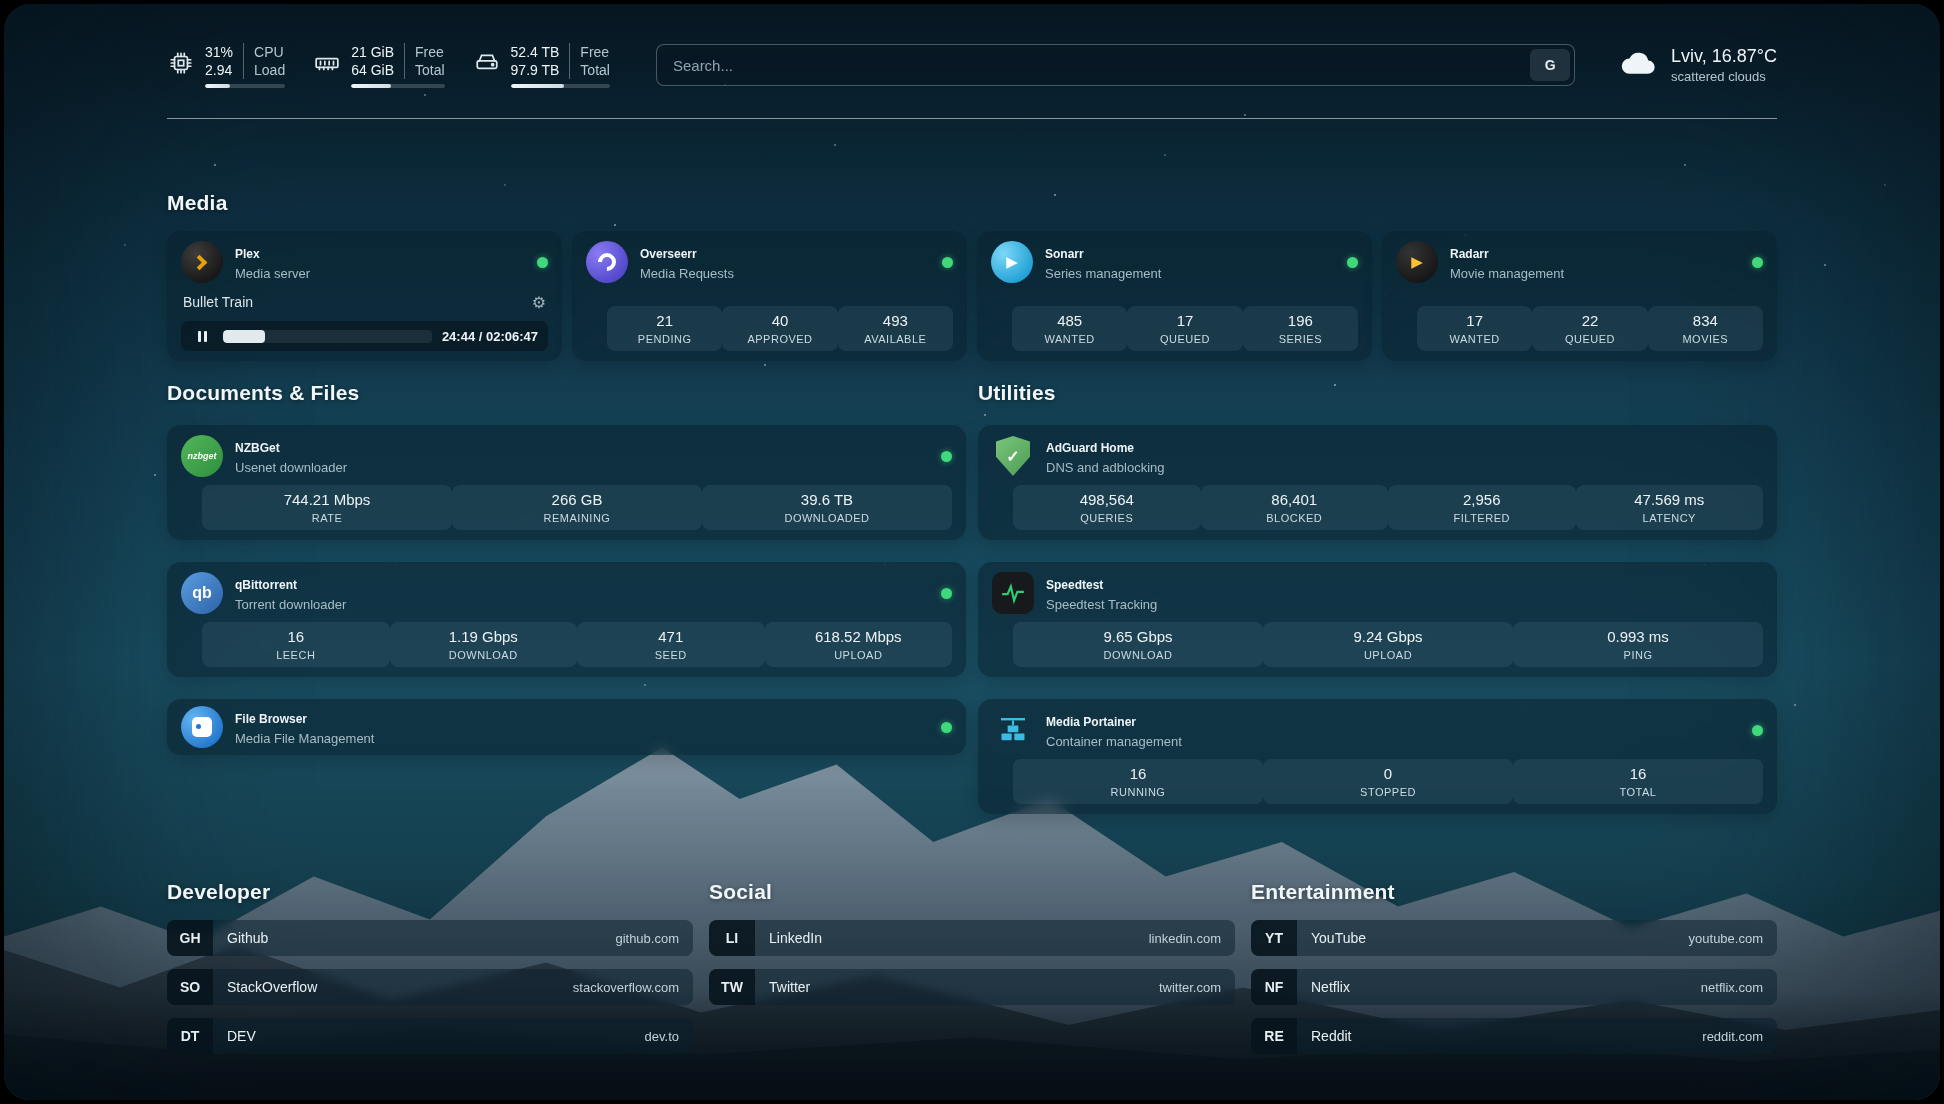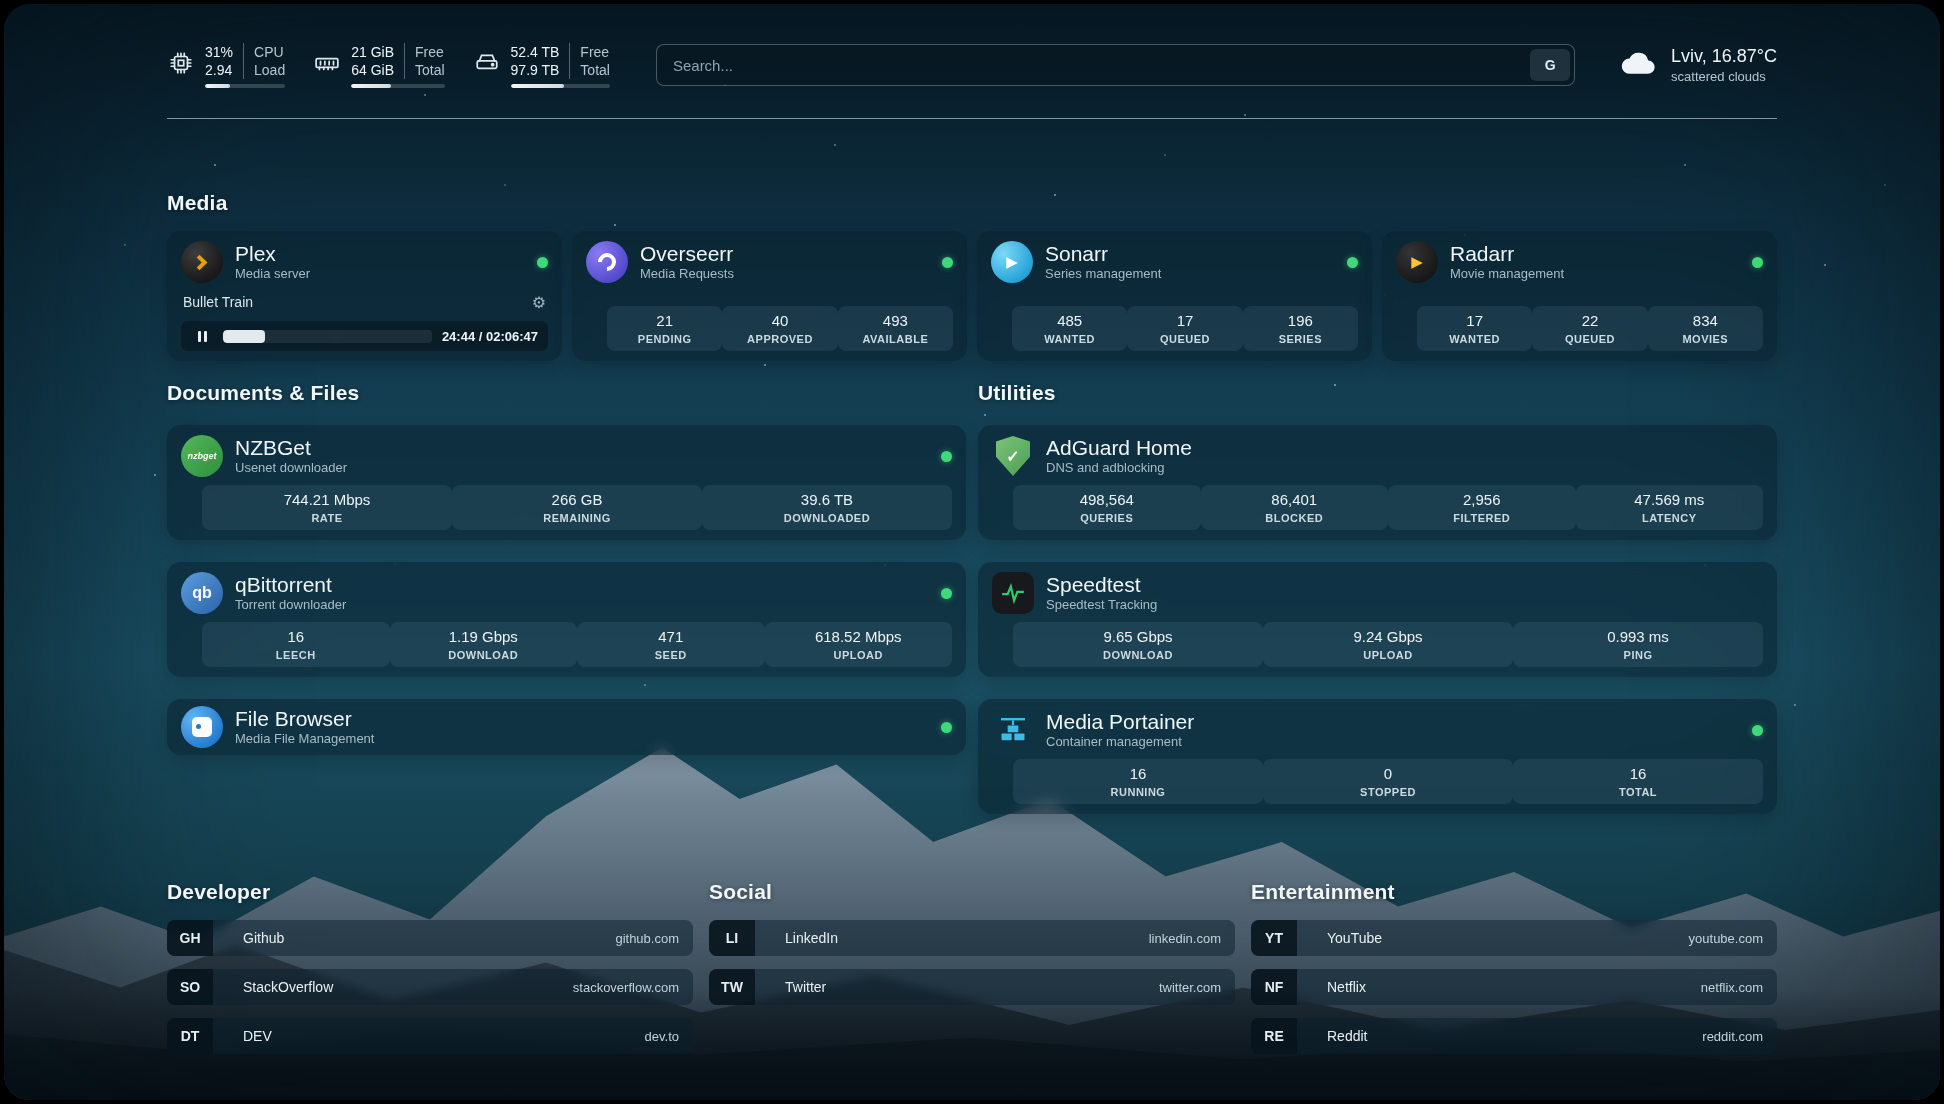--- a/index.html
+++ b/index.html
@@ -73,29 +73,29 @@
   .media-head { margin-top: 72px; }
 
   
   .card { background: rgba(10,32,45,0.55); border-radius: 14px; padding: 10px 14px;
     box-shadow: 0 6px 18px rgba(0,0,0,0.18); position: relative; backdrop-filter: blur(6px); }
   .media-grid { display: grid; grid-template-columns: repeat(4, 1fr); gap: 10px; margin-top: 16px; }
   .media-grid .card { height: 130px; display: flex; flex-direction: column; justify-content: space-between; }
 
   .card-head { display: flex; align-items: center; gap: 12px; min-height: 42px; }
   .head-text { display: flex; flex-direction: column; justify-content: center; }
-  .app-name { font-size: 21px; font-weight: 400; color: #f0f6f8; line-height: 20px; }
+  .app-name { font-size: 12px; font-weight: 700; color: #f0f6f8; line-height: 20px; }
   .app-sub { font-size: 13px; color: #a9bcc6; margin-top: 2px; }
   .status-dot { width: 11px; height: 11px; border-radius: 50%; background: #3fd97b; margin-left: auto;
     box-shadow: 0 0 6px rgba(63,217,123,.55); flex-shrink: 0; }
 
   .stats { display: flex; gap: 0; margin-top: 8px; margin-left: 21px; }
   .stat { flex: 1; background: rgba(130,175,195,0.12); border-radius: 8px; padding: 6px 4px; text-align: center; }
   .stat .v { font-size: 15px; color: #edf3f6; line-height: 18px; }
-  .stat .l { font-size: 11px; font-weight: 700; letter-spacing: .5px; color: #ccdbe2; margin-top: 3px; }
+  .stat .l { font-size: 11px; font-weight: 400; letter-spacing: .5px; color: #ccdbe2; margin-top: 3px; }
 
   
   .app-icon { width: 42px; height: 42px; border-radius: 50%; flex-shrink: 0;
     display: flex; align-items: center; justify-content: center; position: relative; }
   .icon-plex { background: radial-gradient(circle at 35% 30%, #3d3d3d, #181818 72%); }
   .plex-chev { width: 11px; height: 11px; border-top: 4px solid #e5a00d; border-right: 4px solid #e5a00d;
     transform: rotate(45deg); margin-left: -5px; }
   .icon-overseerr { background: radial-gradient(circle at 30% 30%, #8a7bf3, #4f46c8 78%); }
   .ovs-ring { width: 18px; height: 18px; border: 4px solid #fff; border-left-color: transparent;
     border-radius: 50%; transform: rotate(-45deg); }
@@ -132,21 +132,21 @@
   .col h1.sec { margin-bottom: 20px; }
   .col .card { margin-bottom: 22px; }
   .col .card:last-child { margin-bottom: 0; }
   .card.slim { padding: 7px 14px; }
 
   
   .bm-section { display: flex; gap: 16px; margin-top: 66px; }
   .bm-col { flex: 1; }
   .bm-col h1.sec { margin-bottom: 16px; }
   .bm-row { display: flex; align-items: center; height: 36px; background: rgba(10,32,45,0.5);
-    border-radius: 8px; overflow: hidden; margin-bottom: 13px; cursor: pointer; backdrop-filter: blur(5px); gap: 16px; }
+    border-radius: 8px; overflow: hidden; margin-bottom: 13px; cursor: pointer; backdrop-filter: blur(5px); }
   .bm-abbr { width: 46px; align-self: stretch; background: rgba(6,19,28,0.8); display: flex;
     align-items: center; justify-content: center; font-size: 14px; font-weight: 600; color: #e6eef2; flex-shrink: 0; }
   .bm-name { margin-left: 14px; font-size: 14px; color: #e9f0f3; }
   .bm-url { margin-left: auto; margin-right: 14px; font-size: 13px; color: #c3d2da; }
 
   svg.line-icon { stroke: #dfe8ec; stroke-width: 1.6; fill: none; stroke-linecap: round; }
 </style>
 </head>
 <body>
 

